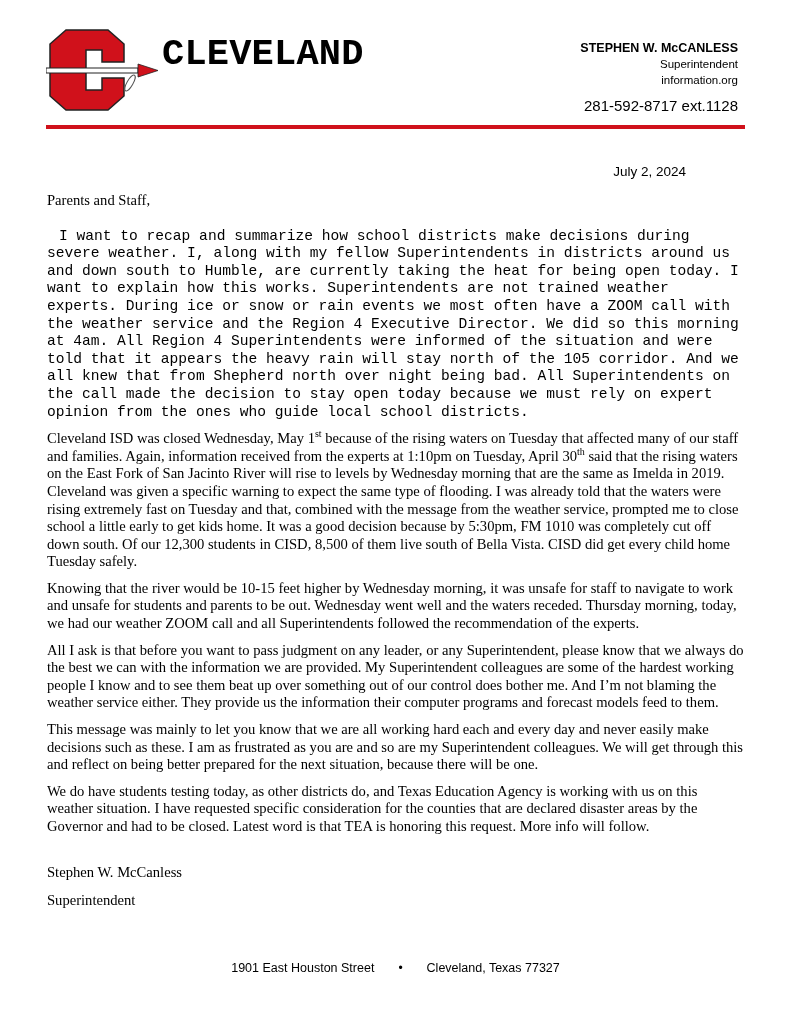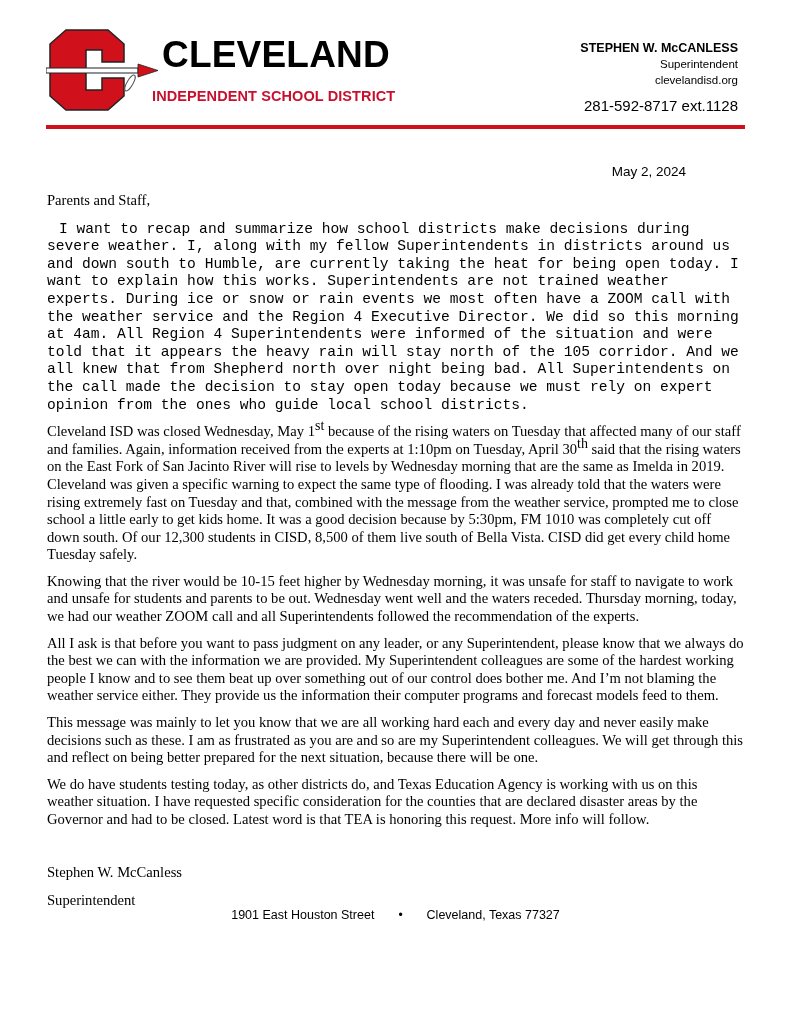--- a/index.html
+++ b/index.html
@@ -1,73 +1,72 @@
 <!DOCTYPE html>
 <html><head>
 <meta charset="utf-8">
 <style>
   html, body { margin: 0; padding: 0; background: #ffffff; }
   body { width: 791px; height: 1024px; position: relative; overflow: hidden; }
   .page { position: absolute; left: 0; top: 0; width: 791px; height: 1024px; background: #fff; }
 
   
   .logo { position: absolute; left: 46px; top: 28px; width: 112px; height: 84px; }
-  .brand-name { position: absolute; left: 162px; top: 36px; font-family: Liberation Sans, sans-serif; font-weight: bold; font-size: 37px; letter-spacing: 0.2px; color: #000; line-height: 1; }
+  .brand-name { position: absolute; left: 162px; top: 36px; font-family: Liberation Mono, monospace; font-weight: bold; font-size: 37px; letter-spacing: 0.2px; color: #000; line-height: 1; }
   .brand-sub { position: absolute; left: 152px; top: 89px; font-family: "Liberation Sans", sans-serif; font-weight: bold; font-size: 14.5px; color: #c8102e; line-height: 1; letter-spacing: 0.1px; }
 
   .contact { position: absolute; right: 53px; top: 40px; text-align: right; font-family: "Liberation Sans", sans-serif; color: #000; }
   .contact .name { font-weight: bold; font-size: 12.5px; line-height: 16px; }
   .contact .line { font-size: 11.5px; line-height: 16px; }
   .contact .phone { font-size: 15px; line-height: 16px; margin-top: 10px; }
 
   .rule { position: absolute; left: 46px; top: 125px; width: 699px; height: 4px; background: #d0111b; }
 
   
   .date { position: absolute; right: 105px; top: 164px; font-family: "Liberation Sans", sans-serif; font-size: 13.5px; color: #000; }
 
   
   .letter { position: absolute; left: 47px; top: 192px; width: 700px; font-family: "Liberation Serif", serif; font-size: 14.6px; line-height: 17.6px; color: #000; }
   .letter p { margin: 0 0 9px 0; }
-  .letter .salutation { margin-bottom: 11px; }
+  .letter .salutation { margin-bottom: 18px; }
   .letter .indent { text-indent: 12px; font-family: Liberation Mono, monospace; }
-  sup { font-size: 14px; line-height: 0; vertical-align: super; }
+  sup { font-size: 10px; line-height: 0; vertical-align: super; }
 
   .sig { position: absolute; left: 47px; font-family: "Liberation Serif", serif; font-size: 14.6px; color: #000; }
   .sig.name { top: 864px; }
   .sig.title { top: 892px; }
 
   
-  .footer { position: absolute; left: 0; width: 791px; top: 908px; text-align: center; font-family: "Liberation Sans", sans-serif; font-size: 12.5px; color: #000; }
+  .footer { position: absolute; left: 0; width: 791px; top: 961px; text-align: center; font-family: "Liberation Sans", sans-serif; font-size: 12.5px; color: #000; }
   .footer .bullet { display: inline-block; margin: 0 24px; font-size: 12px; }
 </style>
 </head>
 <body>
 
 <div class="page">
 
   <svg class="logo" viewBox="0 0 112 84" xmlns="http://www.w3.org/2000/svg">
     <polygon points="20,2 62,2 78,16 78,34 56,34 56,22 40,22 40,62 56,62 56,50 78,50 78,68 62,82 20,82 4,68 4,16" fill="#d0111b" stroke="#222" stroke-width="1.5"></polygon>
     <rect x="0" y="40" width="92" height="5" fill="#ffffff" stroke="#222" stroke-width="1"></rect>
     <polygon points="92,36 112,42.5 92,49" fill="#d0111b" stroke="#222" stroke-width="0.8"></polygon>
     <ellipse cx="84" cy="55" rx="3" ry="9" transform="rotate(30 84 55)" fill="#ffffff" stroke="#555" stroke-width="1"></ellipse>
   </svg>
 
   <div class="brand-name">CLEVELAND</div>
-  <div class="brand-sub">INDEPENDENT SCHOOL DISTRICT</div>
 
   <div class="contact">
     <div class="name">STEPHEN W. McCANLESS</div>
     <div class="line">Superintendent</div>
-    <div class="line">clevelandisd.org</div>
+    <div class="line">information.org</div>
     <div class="phone">281-592-8717  ext.1128</div>
   </div>
 
   <div class="rule"></div>
 
-  <div class="date">May 2, 2024</div>
+  <div class="date">July 2, 2024</div>
 
   <div class="letter">
     <p class="salutation">Parents and Staff,</p>
     <p class="indent">I want to recap and summarize how school districts make decisions during severe weather.  I, along with my fellow Superintendents in districts around us and down south to Humble, are currently taking the heat for being open today.  I want to explain how this works.  Superintendents are not trained weather experts.  During ice or snow or rain events we most often have a ZOOM call with the weather service and the Region 4 Executive Director.  We did so this morning at 4am.  All Region 4 Superintendents were informed of the situation and were told that it appears the heavy rain will stay north of the 105 corridor.  And we all knew that from Shepherd north over night being bad.  All Superintendents on the call made the decision to stay open today because we must rely on expert opinion from the ones who guide local school districts.</p>
     <p><span>Cleveland ISD was closed Wednesday, May 1</span><sup>st</sup><span> because of the rising waters on Tuesday that affected many of our staff and families.  Again, information received from the experts at 1:10pm on Tuesday, April 30</span><sup>th</sup><span> said that the rising waters on the East Fork of San Jacinto River will rise to levels by Wednesday morning that are the same as Imelda in 2019.  Cleveland was given a specific warning to expect the same type of flooding.  I was already told that the waters were rising extremely fast on Tuesday and that, combined with the message from the weather service, prompted me to close school a little early to get kids home.  It was a good decision because by 5:30pm, FM 1010 was completely cut off down south.  Of our 12,300 students in CISD, 8,500 of them live south of Bella Vista.  CISD did get every child home Tuesday safely.</span></p>
     <p>Knowing that the river would be 10-15 feet higher by Wednesday morning, it was unsafe for staff to navigate to work and unsafe for students and parents to be out.  Wednesday went well and the waters receded.  Thursday morning, today, we had our weather ZOOM call and all Superintendents followed the recommendation of the experts.</p>
     <p>All I ask is that before you want to pass judgment on any leader, or any Superintendent, please know that we always do the best we can with the information we are provided.  My Superintendent colleagues are some of the hardest working people I know and to see them beat up over something out of our control does bother me.  And I’m not blaming the weather service either.  They provide us the information their computer programs and forecast models feed to them.</p>
     <p>This message was mainly to let you know that we are all working hard each and every day and never easily make decisions such as these.  I am as frustrated as you are and so are my Superintendent colleagues.   We will get through this and reflect on being better prepared for the next situation, because there will be one.</p>
     <p>We do have students testing today, as other districts do, and Texas Education Agency is working with us on this weather situation.  I have requested specific consideration for the counties that are declared disaster areas by the Governor and had to be closed.  Latest word is that TEA is honoring this request.  More info will follow.</p>
   </div>

